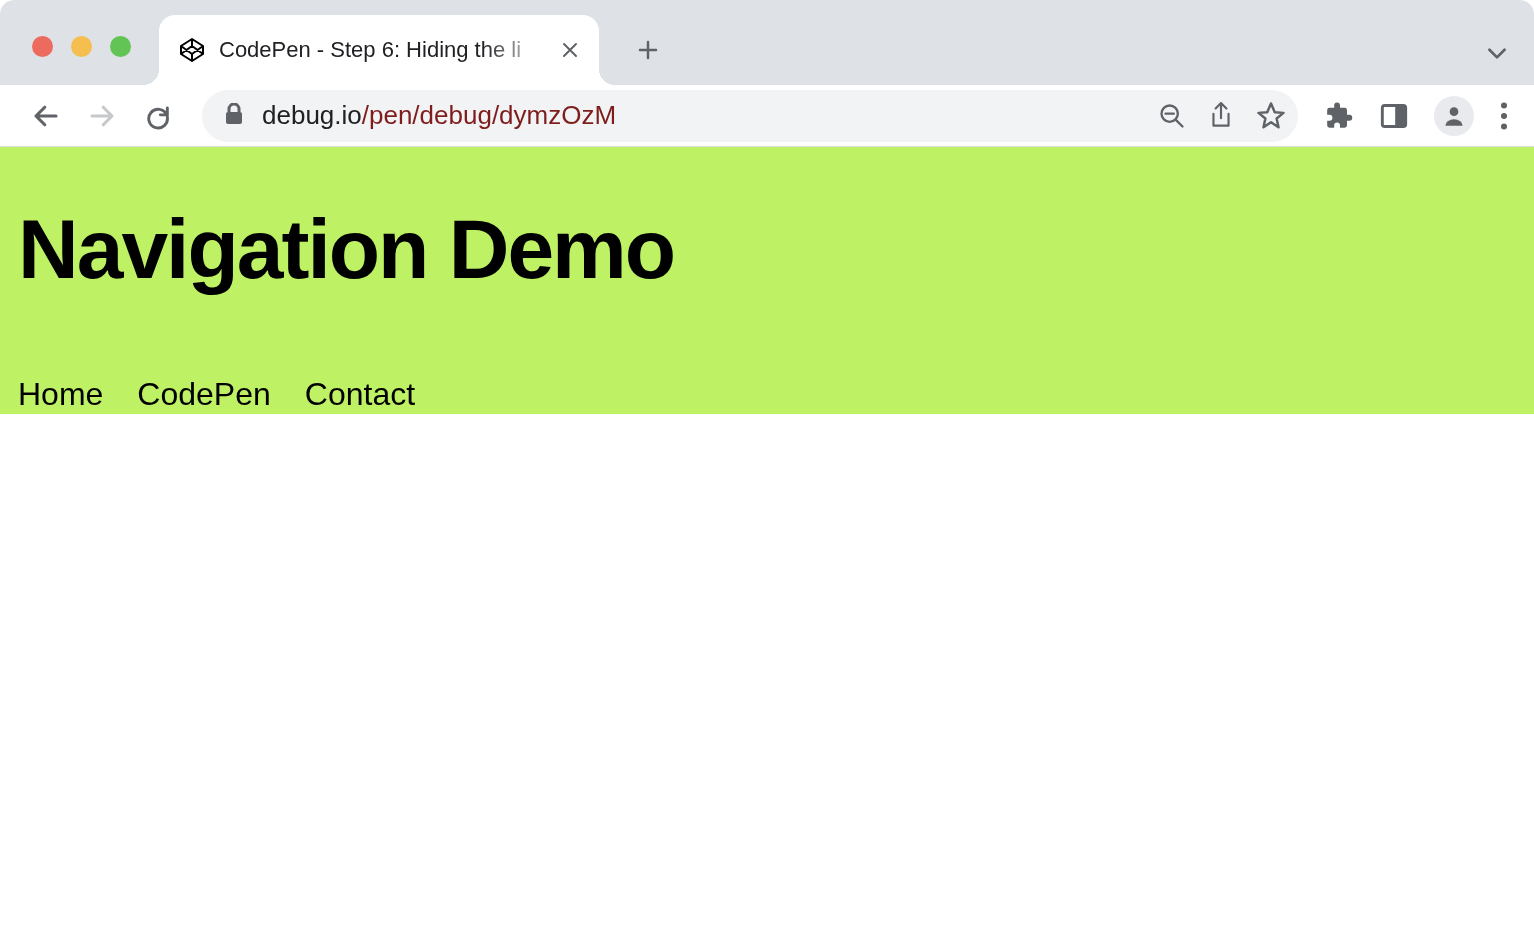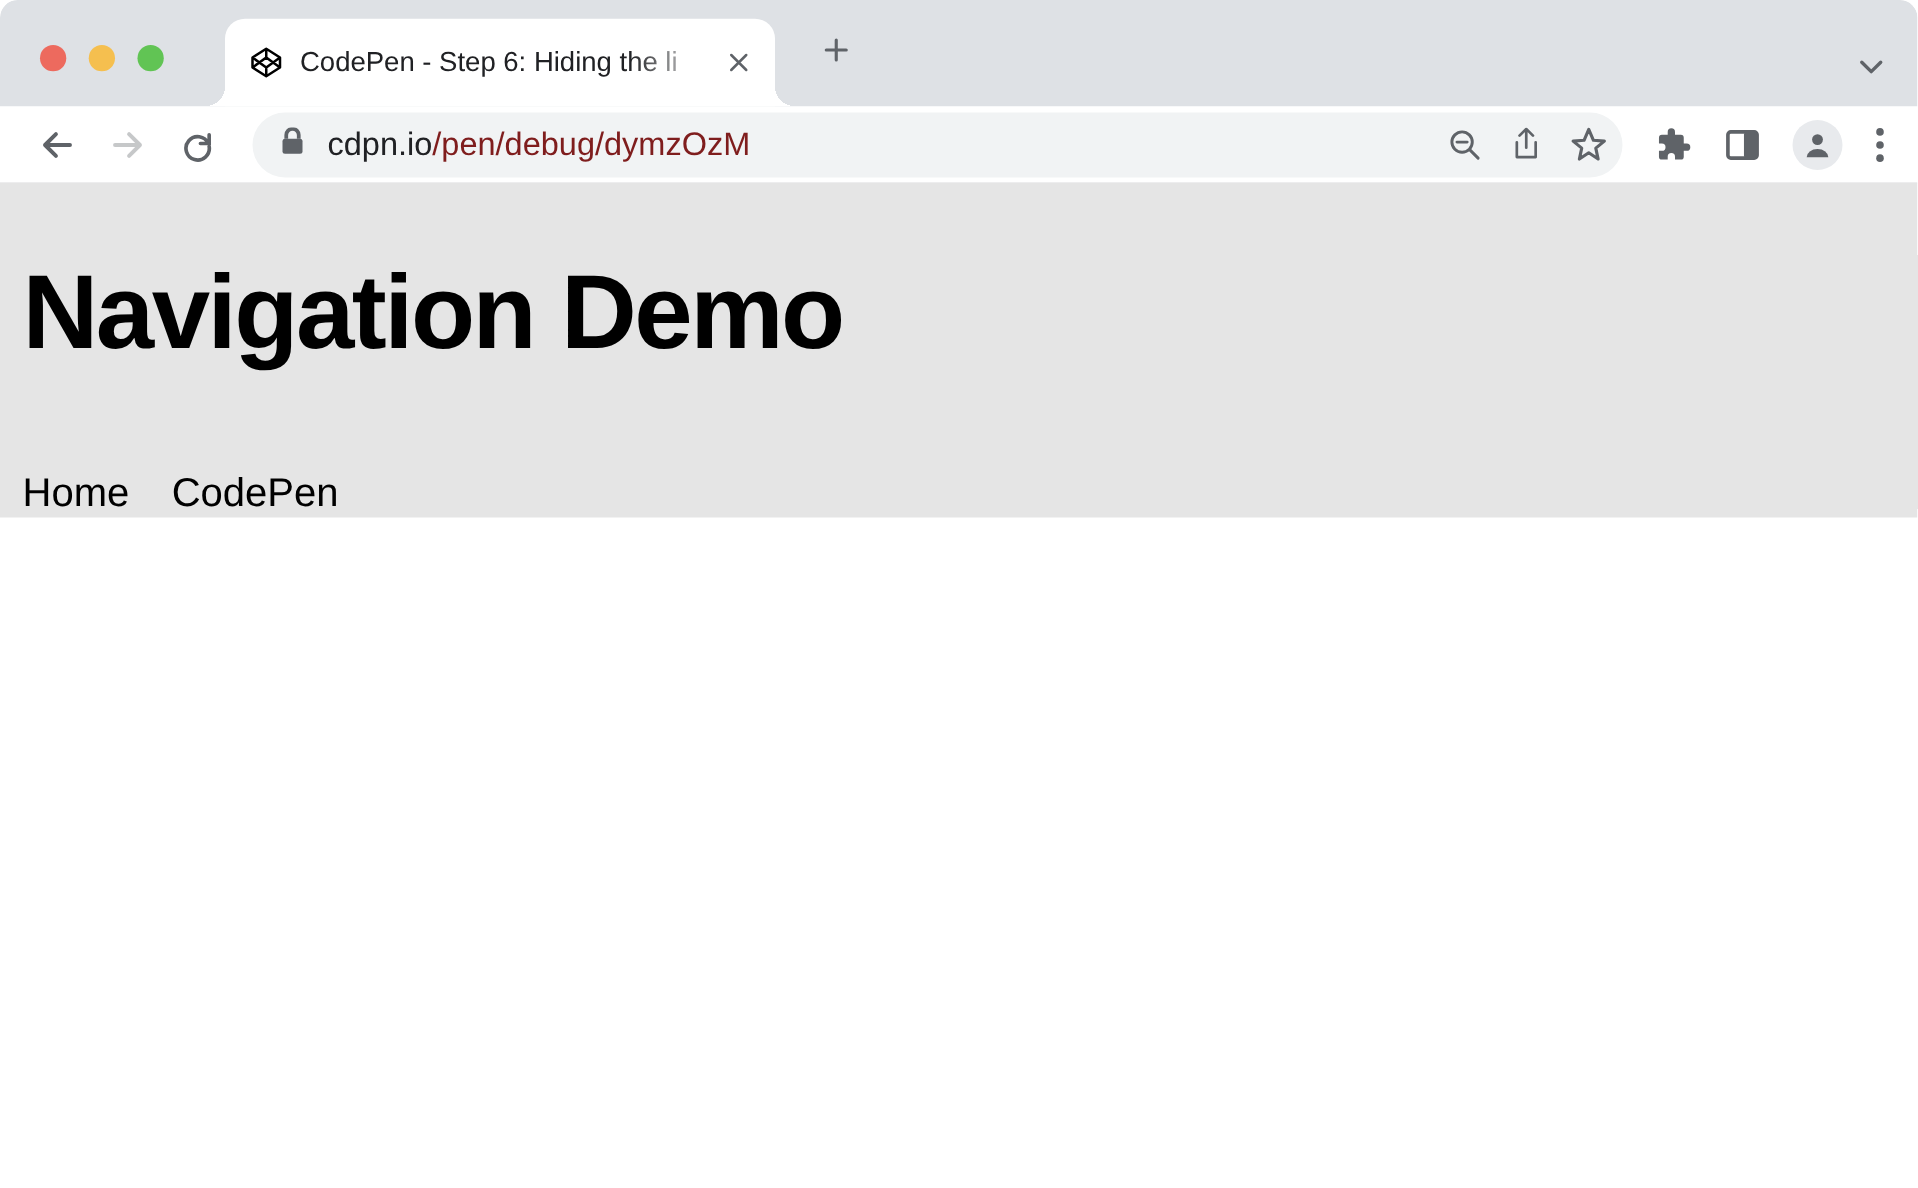--- a/index.html
+++ b/index.html
@@ -33,23 +33,24 @@
       width: 21px;
       height: 21px;
       border-radius: 50%;
     }
     .tl-close { background: #ed6a5e; }
     .tl-min { background: #f5bf4f; }
     .tl-max { background: #61c454; }
 
     .tab-strip {
       position: absolute;
-      left: 180px;
+      left: 159px;
       bottom: 0;
       display: flex;
+      align-items: flex-end;
       height: 70px;
     }
     .tab {
       background: #fff;
       height: 70px;
       width: 440px;
       border-radius: 16px 16px 0 0;
       display: flex;
       align-items: center;
       padding: 0 16px 0 20px;
@@ -178,21 +179,21 @@
       background: #e8eaed;
       border-radius: 50%;
       display: flex;
       align-items: center;
       justify-content: center;
     }
 
     
     .page {
       padding: 58px 18px 0 18px;
-      background: #e5e5e5;
+      background: #bef264;
     }
     .page-title {
       font-size: 84px;
       font-weight: 800;
       letter-spacing: -2px;
       color: #000;
       margin-bottom: 82px;
       line-height: 1.05;
     }
     .nav-demo {
@@ -271,21 +272,21 @@
   </div>
 
   <div class="omnibox">
     <span class="lock icon-slot">
       <svg width="20" height="22" viewBox="0 0 20 22">
           <rect x="2" y="9" width="16" height="12" rx="2" fill="#5f6368"></rect>
           <path fill="none" stroke="#5f6368" stroke-width="3" d="M5 9 V6 a5 5 0 0 1 10 0 V9"></path>
         </svg>
     </span>
     <span class="url-text">
-      <span>cdpn.io</span><span class="url-path">/pen/debug/dymzOzM</span>
+      <span>debug.io</span><span class="url-path">/pen/debug/dymzOzM</span>
     </span>
     <div class="omni-actions">
       <span class="icon-slot">
         <svg width="28" height="28" viewBox="0 0 24 24">
             <circle cx="10" cy="10" r="7" fill="none" stroke="#5f6368" stroke-width="2"></circle>
             <line x1="15.5" y1="15.5" x2="21" y2="21" stroke="#5f6368" stroke-width="2" stroke-linecap="round"></line>
             <line x1="6.5" y1="10" x2="13.5" y2="10" stroke="#5f6368" stroke-width="2" stroke-linecap="round"></line>
           </svg>
       </span>
       <span class="icon-slot">
@@ -327,14 +328,15 @@
         </svg>
     </span>
   </div>
 </div>
 
 <div class="page">
   <h1 class="page-title">Navigation Demo</h1>
   <nav class="nav-demo">
     <a href="#" class="nav-link">Home</a>
     <a href="#" class="nav-link">CodePen</a>
+    <a href="#" class="nav-link">Contact</a>
   </nav>
 </div>
 
 </body></html>

